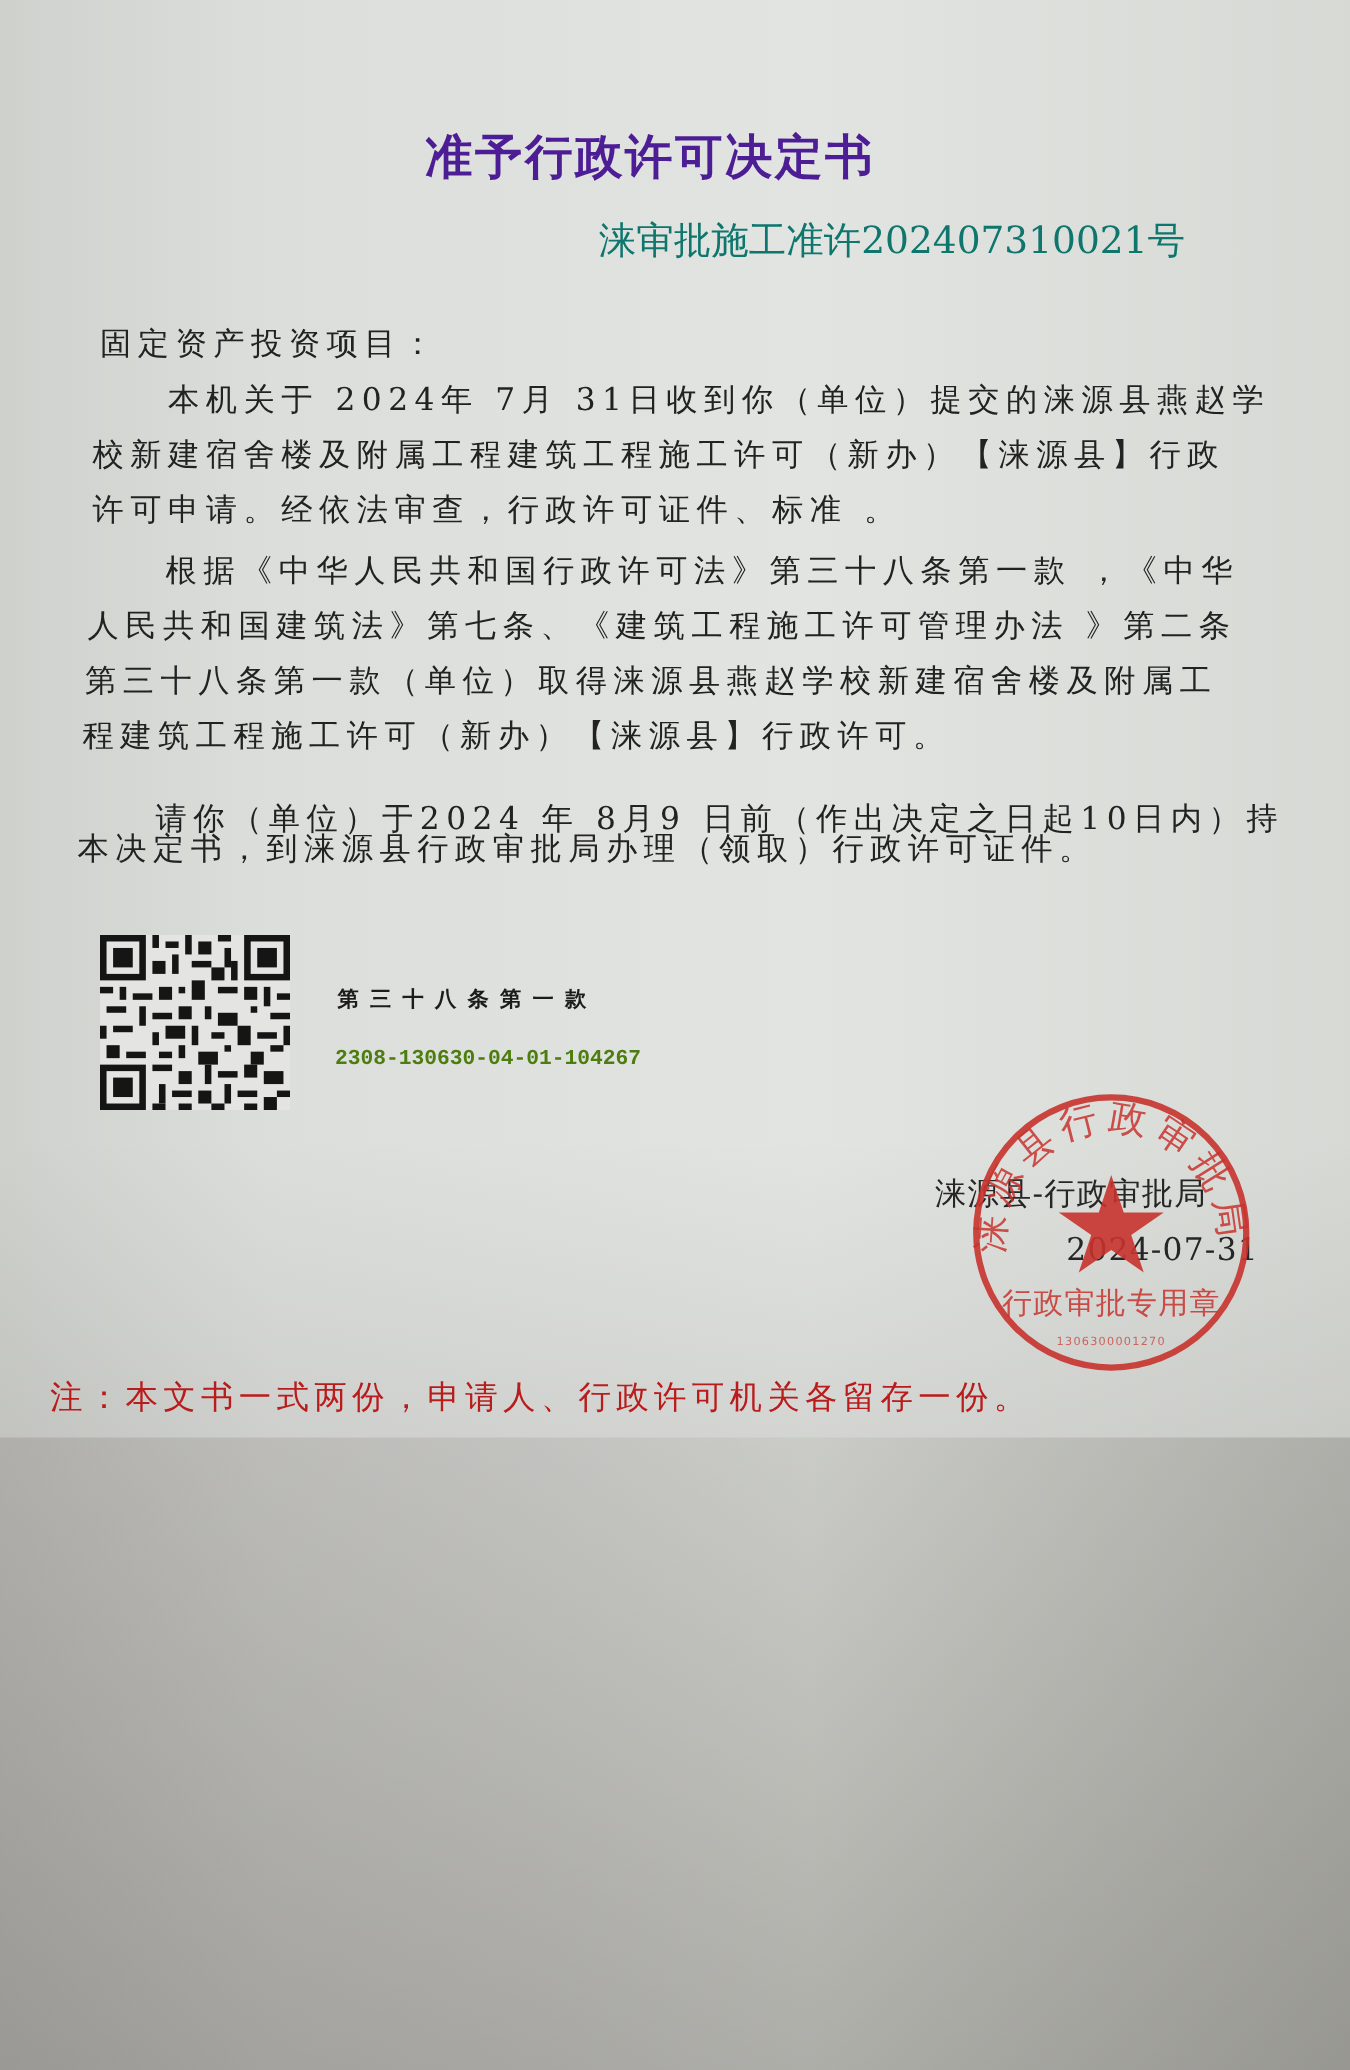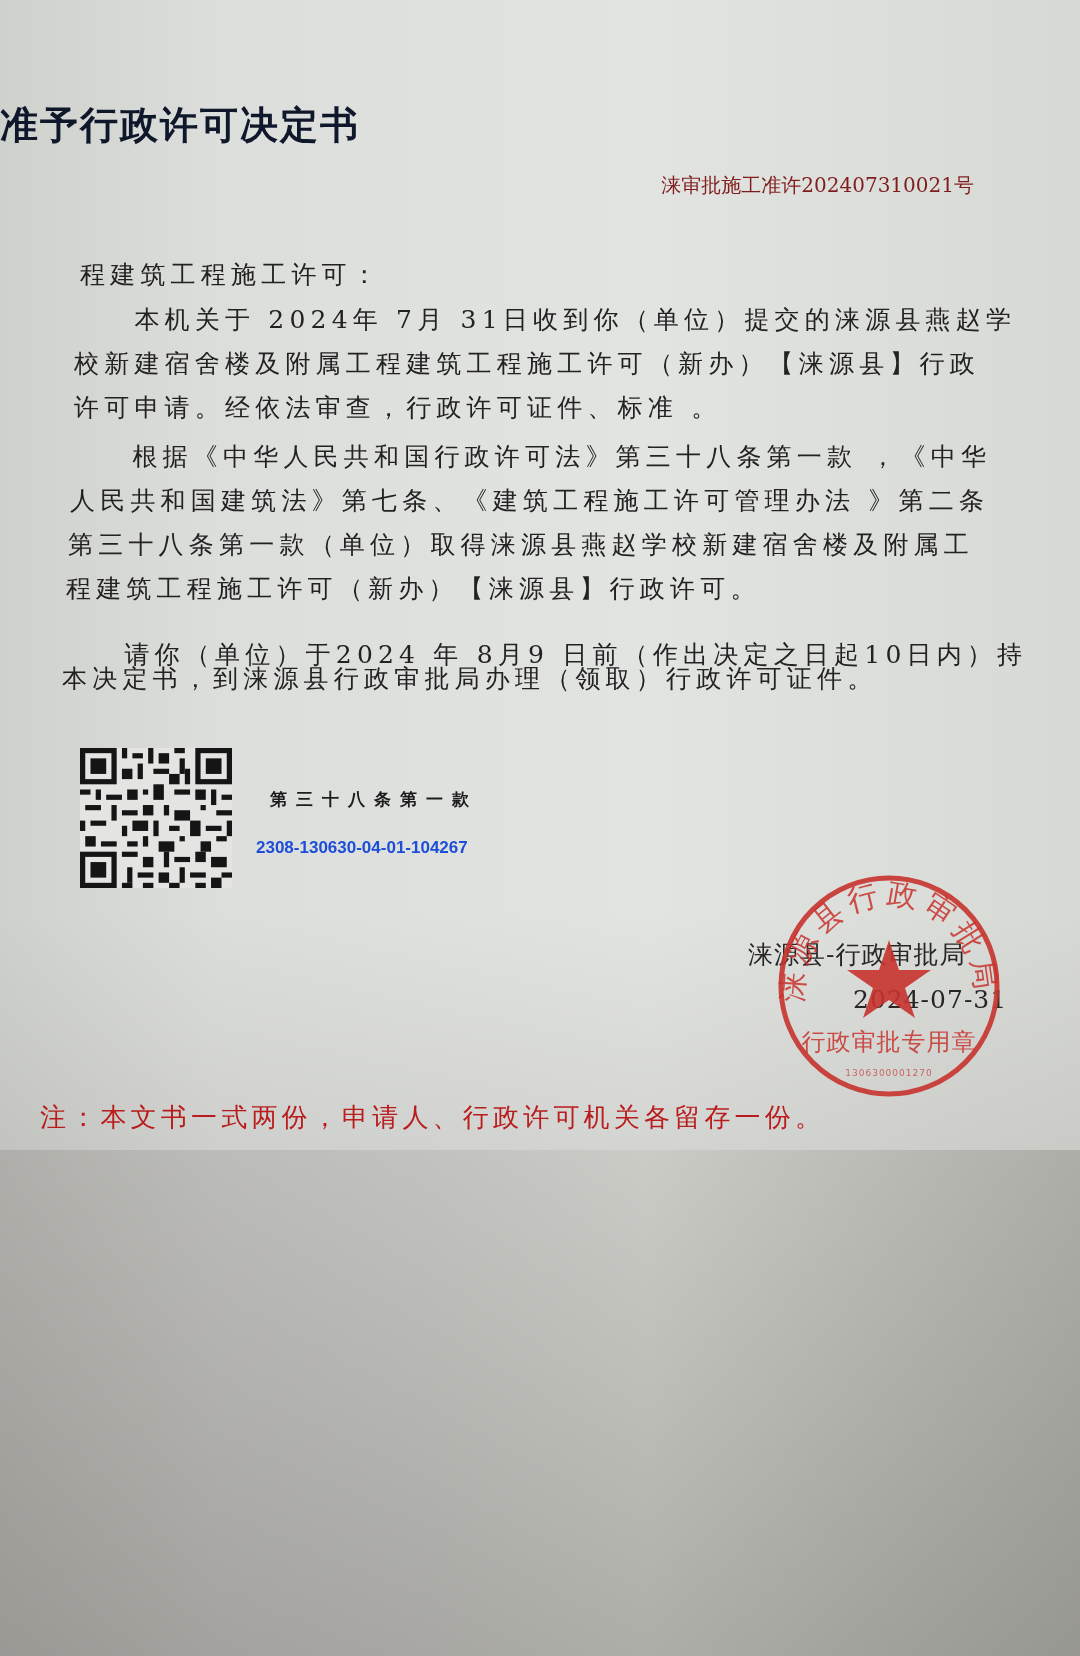--- a/index.html
+++ b/index.html
@@ -9,40 +9,40 @@
     color:#1e1e1e;
     background:
       linear-gradient(180deg, rgba(0,0,0,0) 0%, rgba(0,0,0,0) 55%, rgba(60,55,50,0.18) 85%, rgba(60,55,50,0.28) 100%),
       linear-gradient(90deg, #cfd1cd 0%, #dcdedb 20%, #e2e4e1 60%, #d7d9d5 100%);
   }
   .paper-shade {
     position:absolute; left:0; top:1150px; width:1080px; height:506px;
     background: linear-gradient(90deg, rgba(120,112,108,0.25) 0%, rgba(110,104,100,0.15) 40%, rgba(120,120,100,0.10) 60%, rgba(90,88,80,0.25) 100%);
   }
   .title {
-    position:absolute; left:0; width:1040px; top:100px; text-align:left;
+    position:absolute; left:0; width:1040px; top:100px; text-align:center;
     font-family:"DejaVu Sans", "Liberation Sans", sans-serif;
-    font-weight:bold; font-size:38px; letter-spacing:2px; color:#0f172a;
+    font-weight:bold; font-size:38px; letter-spacing:2px; color:#4c1d95;
   }
   .doc-no {
-    position:absolute; right:106px; top:172px; font-size:20px; color:#7f1d1d;
+    position:absolute; right:132px; top:172px; font-size:30px; color:#0f766e;
   }
   .line {
     position:absolute; font-size:25px; letter-spacing:5.2px; white-space:nowrap; color:#222;
   }
   .qr {
     position:absolute; left:80px; top:748px; width:152px; height:140px;
   }
   .proj-label {
     position:absolute; left:270px; top:788px; font-size:17px; font-weight:bold; letter-spacing:9px;
     font-family:"DejaVu Sans", "Liberation Sans", sans-serif; color:#1c1c1c;
   }
   .proj-code {
-    position:absolute; left:256px; top:838px; font-size:17px; font-weight:bold;
-    font-family:Liberation Sans, sans-serif; color:#1d4ed8;
+    position:absolute; left:268px; top:838px; font-size:17px; font-weight:bold;
+    font-family:Liberation Mono, monospace; color:#4d7c0f;
   }
   .stamp {
     position:absolute; left:775px; top:872px; width:228px; height:228px;
   }
   .issuer {
     position:absolute; left:748px; top:938px; font-size:25px; color:#262626; letter-spacing:1px;
   }
   .issue-date {
     position:absolute; left:853px; top:985px; font-size:25px; color:#262626; letter-spacing:1px;
   }
@@ -51,21 +51,21 @@
   }
 </style>
 </head>
 <body>
 
 <div class="paper-shade"></div>
 
 <div class="title">准予行政许可决定书</div>
 <div class="doc-no">涞审批施工准许202407310021号</div>
 
-<div class="line" style="left:80px; top:258px;">程建筑工程施工许可：</div>
+<div class="line" style="left:80px; top:258px;">固定资产投资项目：</div>
 
 <div>
   <div class="line" style="left:74px; top:303px;">　　本机关于 2024年 7月 31日收到你（单位）提交的涞源县燕赵学</div>
   <div class="line" style="left:74px; top:347px;">校新建宿舍楼及附属工程建筑工程施工许可（新办）【涞源县】行政</div>
   <div class="line" style="left:74px; top:391px;">许可申请。经依法审查，行政许可证件、标准 。</div>
   <div class="line" style="left:72px; top:440px;">　　根据《中华人民共和国行政许可法》第三十八条第一款 ，《中华</div>
   <div class="line" style="left:70px; top:484px;">人民共和国建筑法》第七条、《建筑工程施工许可管理办法 》第二条</div>
   <div class="line" style="left:68px; top:528px;">第三十八条第一款（单位）取得涞源县燕赵学校新建宿舍楼及附属工</div>
   <div class="line" style="left:66px; top:572px;">程建筑工程施工许可（新办）【涞源县】行政许可。</div>
   <div class="line" style="left:64px; top:618px;margin-top:20px;">　　请你（单位）于2024 年 8月9 日前（作出决定之日起10日内）持</div>

